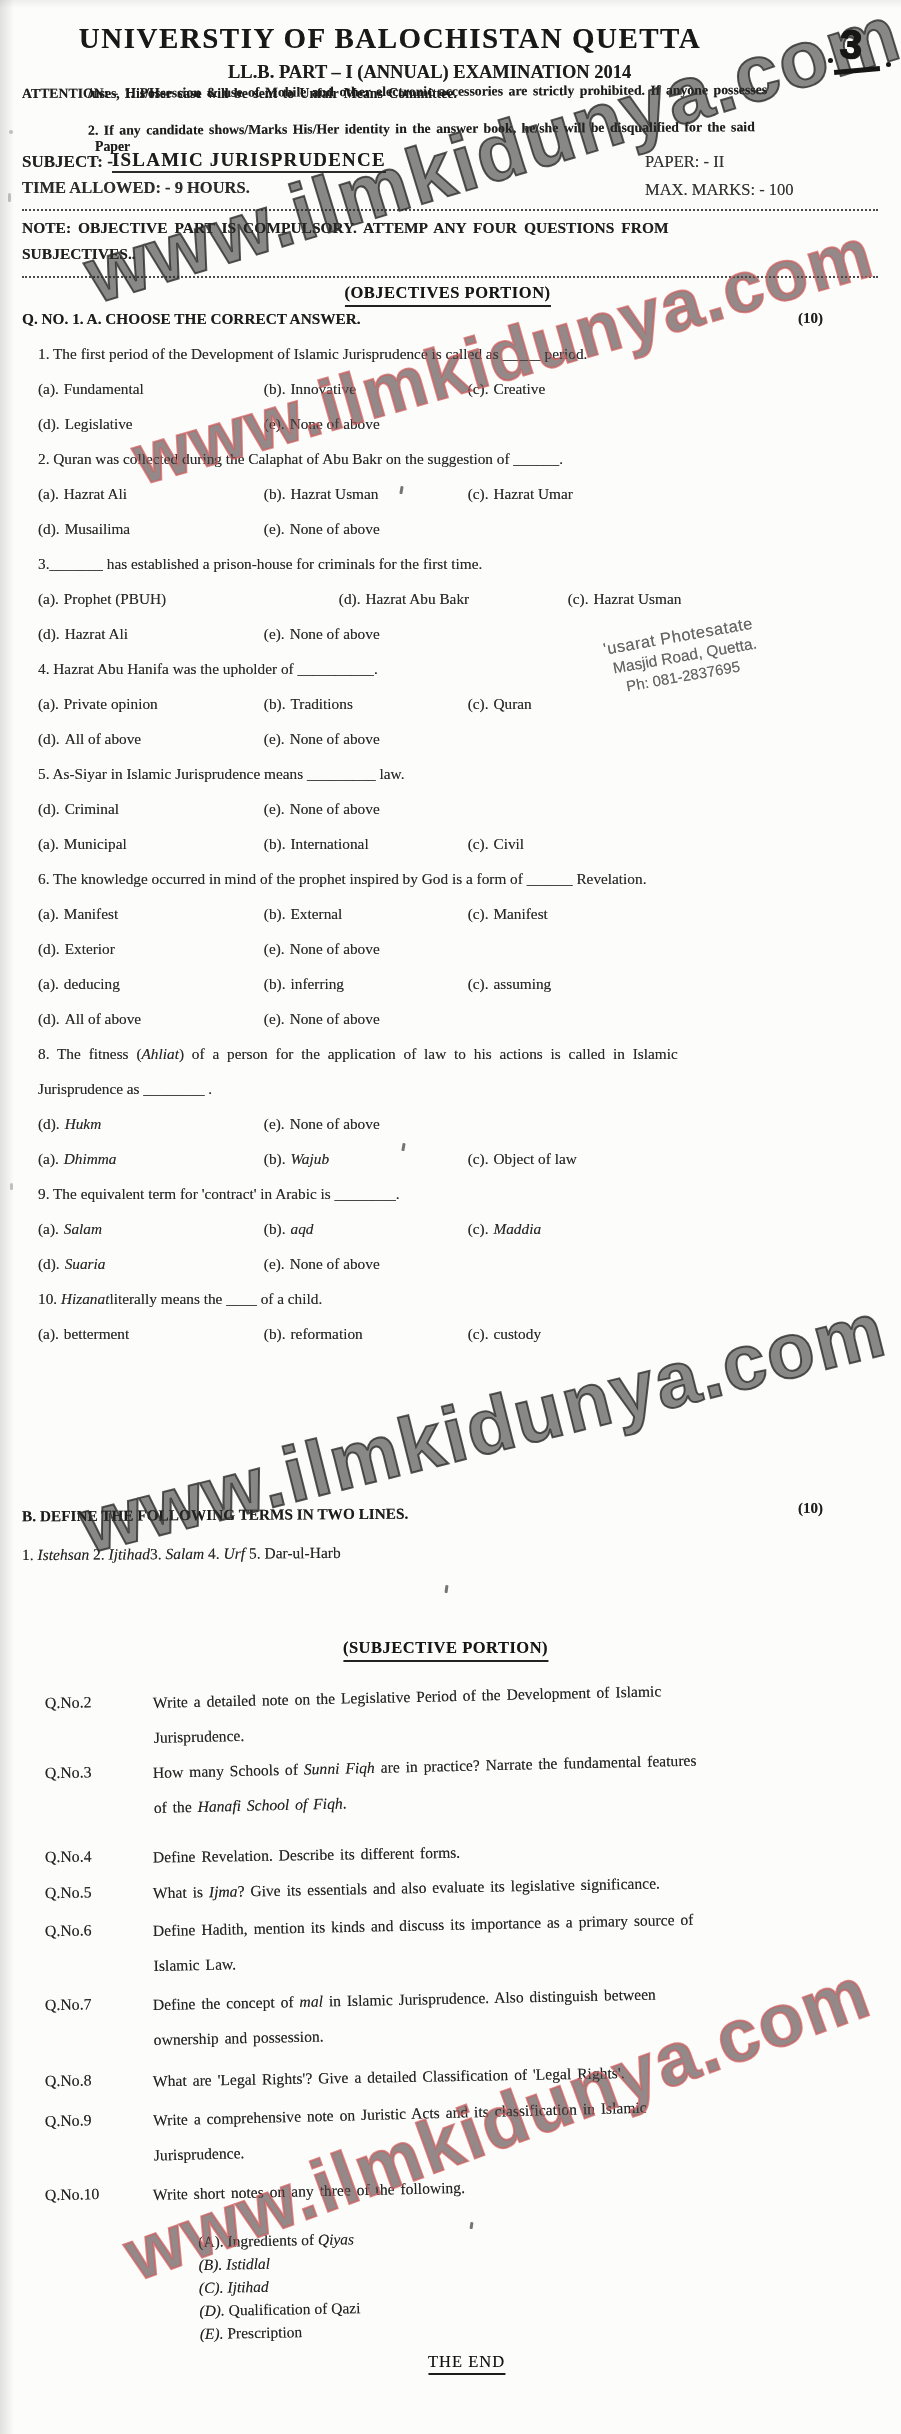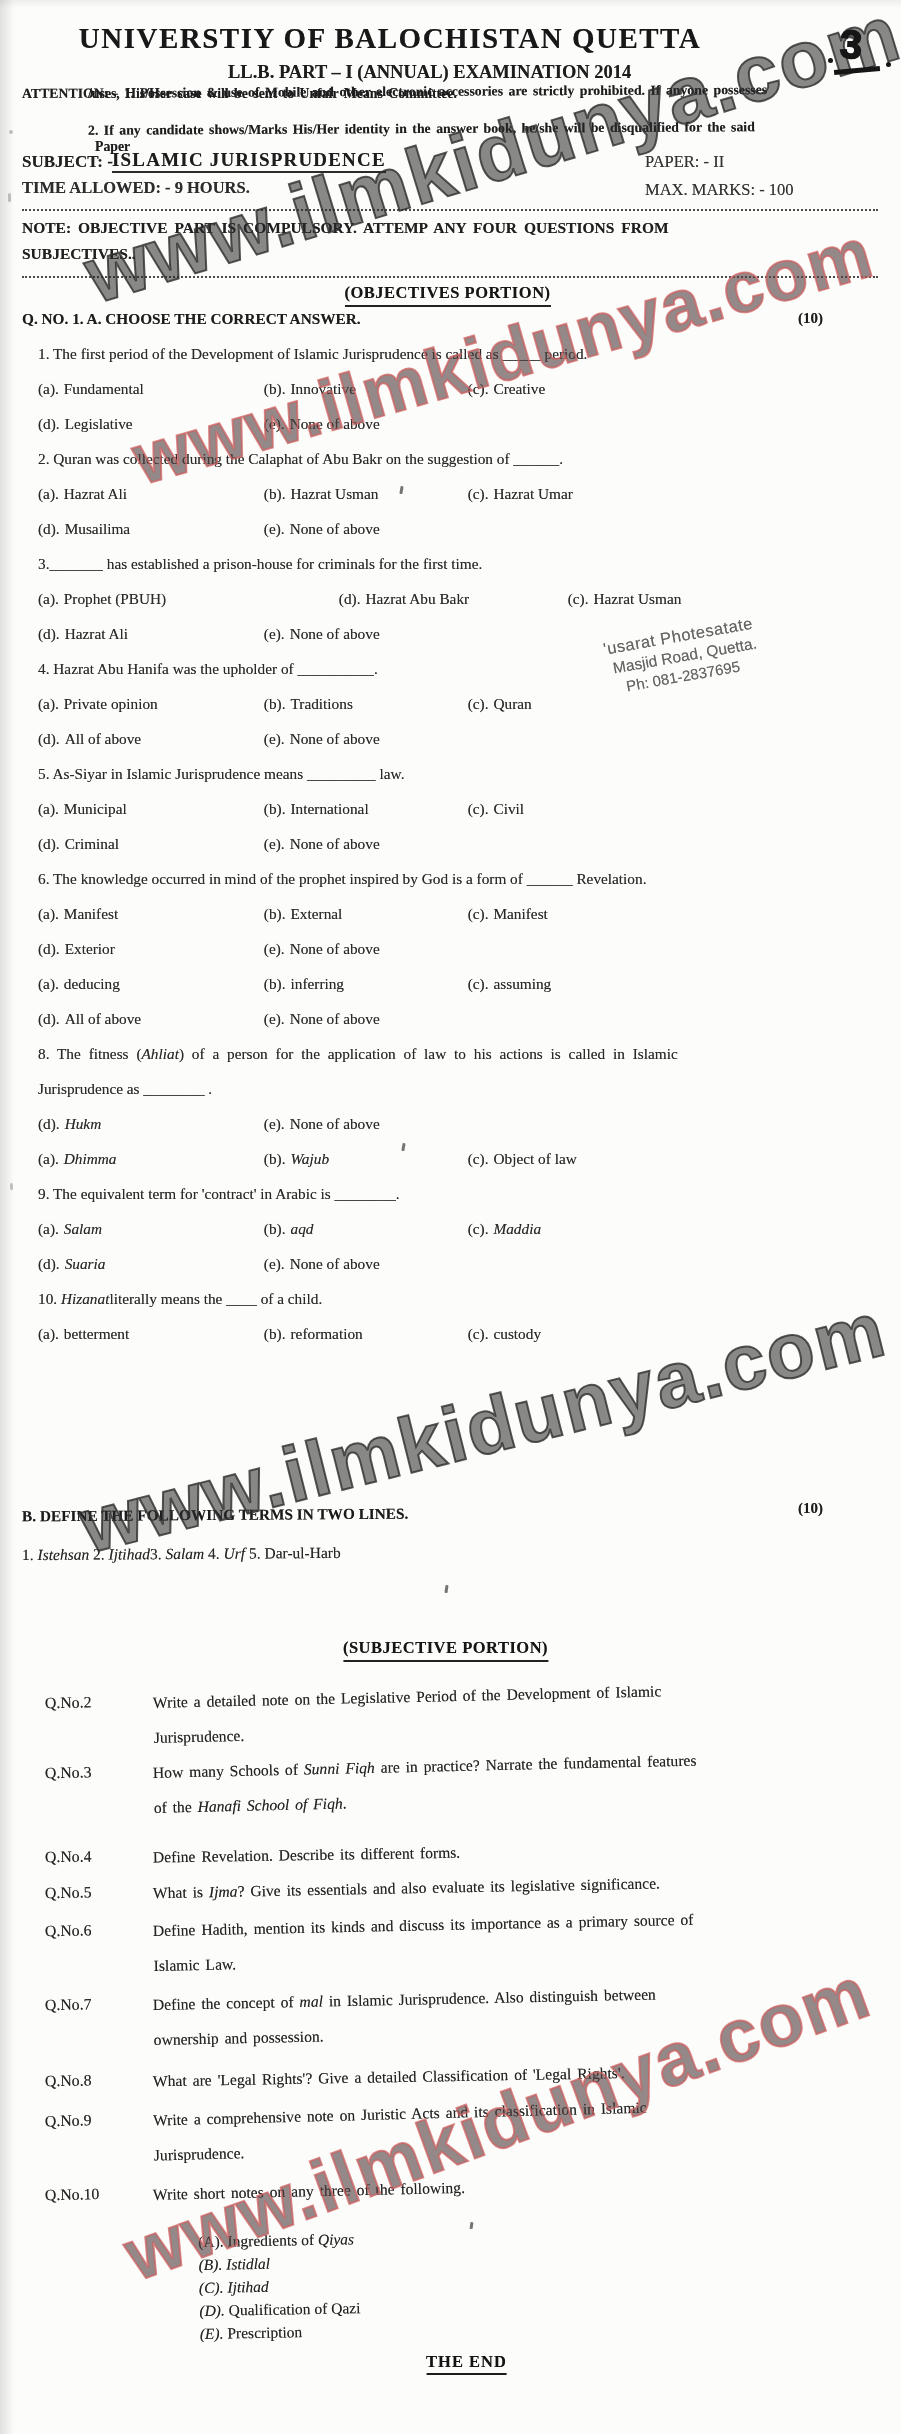--- a/index.html
+++ b/index.html
@@ -84,21 +84,21 @@
   .sq:nth-of-type(6){top:1996px;transform:rotate(-1.2deg);}
   .sq:nth-of-type(7){top:2072px;transform:rotate(-1deg);}
   .sq:nth-of-type(8){top:2112px;transform:rotate(-1.5deg);}
   .sq:nth-of-type(9){top:2186px;transform:rotate(-1.3deg);}
   .sq-no{position:absolute;left:45px;top:0;font-size:15.8px;color:#242424;}
   .sq-txt{position:absolute;left:153px;top:0;width:700px;}
   .tline{font-size:15.6px;line-height:22px;margin-bottom:13px;word-spacing:2px;color:#242424;white-space:nowrap;}
   .notes{position:absolute;left:198px;top:2230px;transform:rotate(-1deg);transform-origin:left top;}
   .note-line{font-size:15.5px;line-height:23px;color:#242424;white-space:nowrap;}
   .the-end{position:absolute;left:calc(50% + 16px);top:2352px;transform:translateX(-50%);
-           font-size:16.5px;font-weight:bold;letter-spacing:1px;border-bottom:2.5px solid #1c1c1c;
+           font-size:16.5px;font-weight:normal;letter-spacing:1px;border-bottom:2.5px solid #1c1c1c;
            padding-bottom:1px;color:#141414;white-space:nowrap;}
 
   
   .hw3{position:absolute;left:840px;top:22px;font-family:"Liberation Sans",sans-serif;font-size:40px;
        font-weight:bold;color:#161616;-webkit-text-stroke:1.5px #161616;transform:rotate(3deg);z-index:10;}
   .hw3-bar{position:absolute;left:834px;top:68px;width:46px;height:4.5px;background:#161616;transform:rotate(-5deg);z-index:10;}
   .hw3-dot{position:absolute;width:5px;height:5px;border-radius:50%;background:#161616;z-index:10;}
   .hw3-dot.d1{left:828px;top:58px;} .hw3-dot.d2{left:886px;top:62px;}
   .artifact{position:absolute;background:#3c3c3c;opacity:.7;border-radius:1px;}
   .a1{left:400px;top:486px;width:2.5px;height:8px;transform:rotate(10deg);}
@@ -251,33 +251,33 @@
       </div>
 
       <div class="oq">
         <div class="line stem"><span>5. As-Siyar in Islamic Jurisprudence means _________ law.</span></div>
 
         <div>
 
             <div class="line opt-row">
               
             
+                <span class="opt"><span class="opt-label">(d).</span><span class="opt-text">Criminal</span></span>
+              
+                <span class="opt"><span class="opt-label">(e).</span><span class="opt-text">None of above</span></span>
+              </div>
+
+            <div class="line opt-row">
+              
+            
                 <span class="opt"><span class="opt-label">(a).</span><span class="opt-text">Municipal</span></span>
               
                 <span class="opt"><span class="opt-label">(b).</span><span class="opt-text">International</span></span>
               
                 <span class="opt"><span class="opt-label">(c).</span><span class="opt-text">Civil</span></span>
-              </div>
-
-            <div class="line opt-row">
-              
-            
-                <span class="opt"><span class="opt-label">(d).</span><span class="opt-text">Criminal</span></span>
-              
-                <span class="opt"><span class="opt-label">(e).</span><span class="opt-text">None of above</span></span>
               </div>
           </div>
       </div>
 
       <div class="oq">
         <div class="line stem"><span>6. The knowledge occurred in mind of the prophet inspired by God is a form of ______ Revelation.</span></div>
 
         <div>
 
             <div class="line opt-row">

